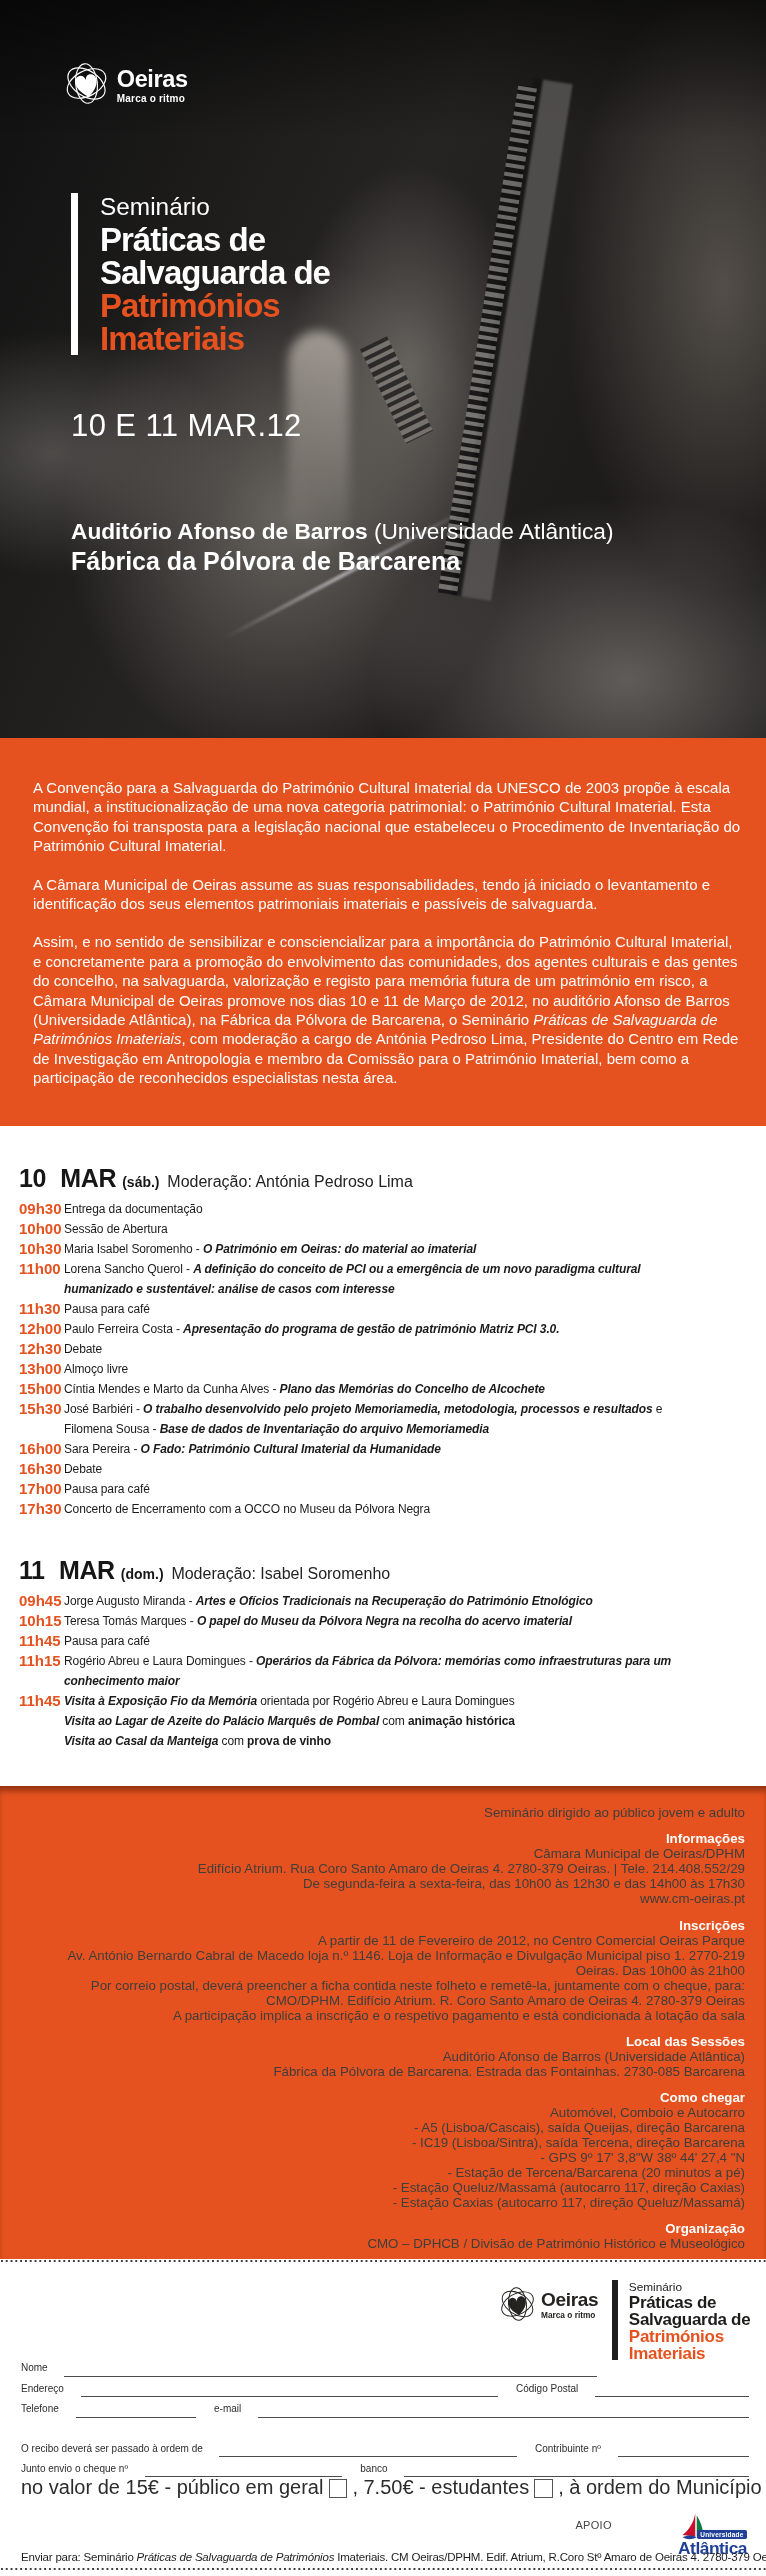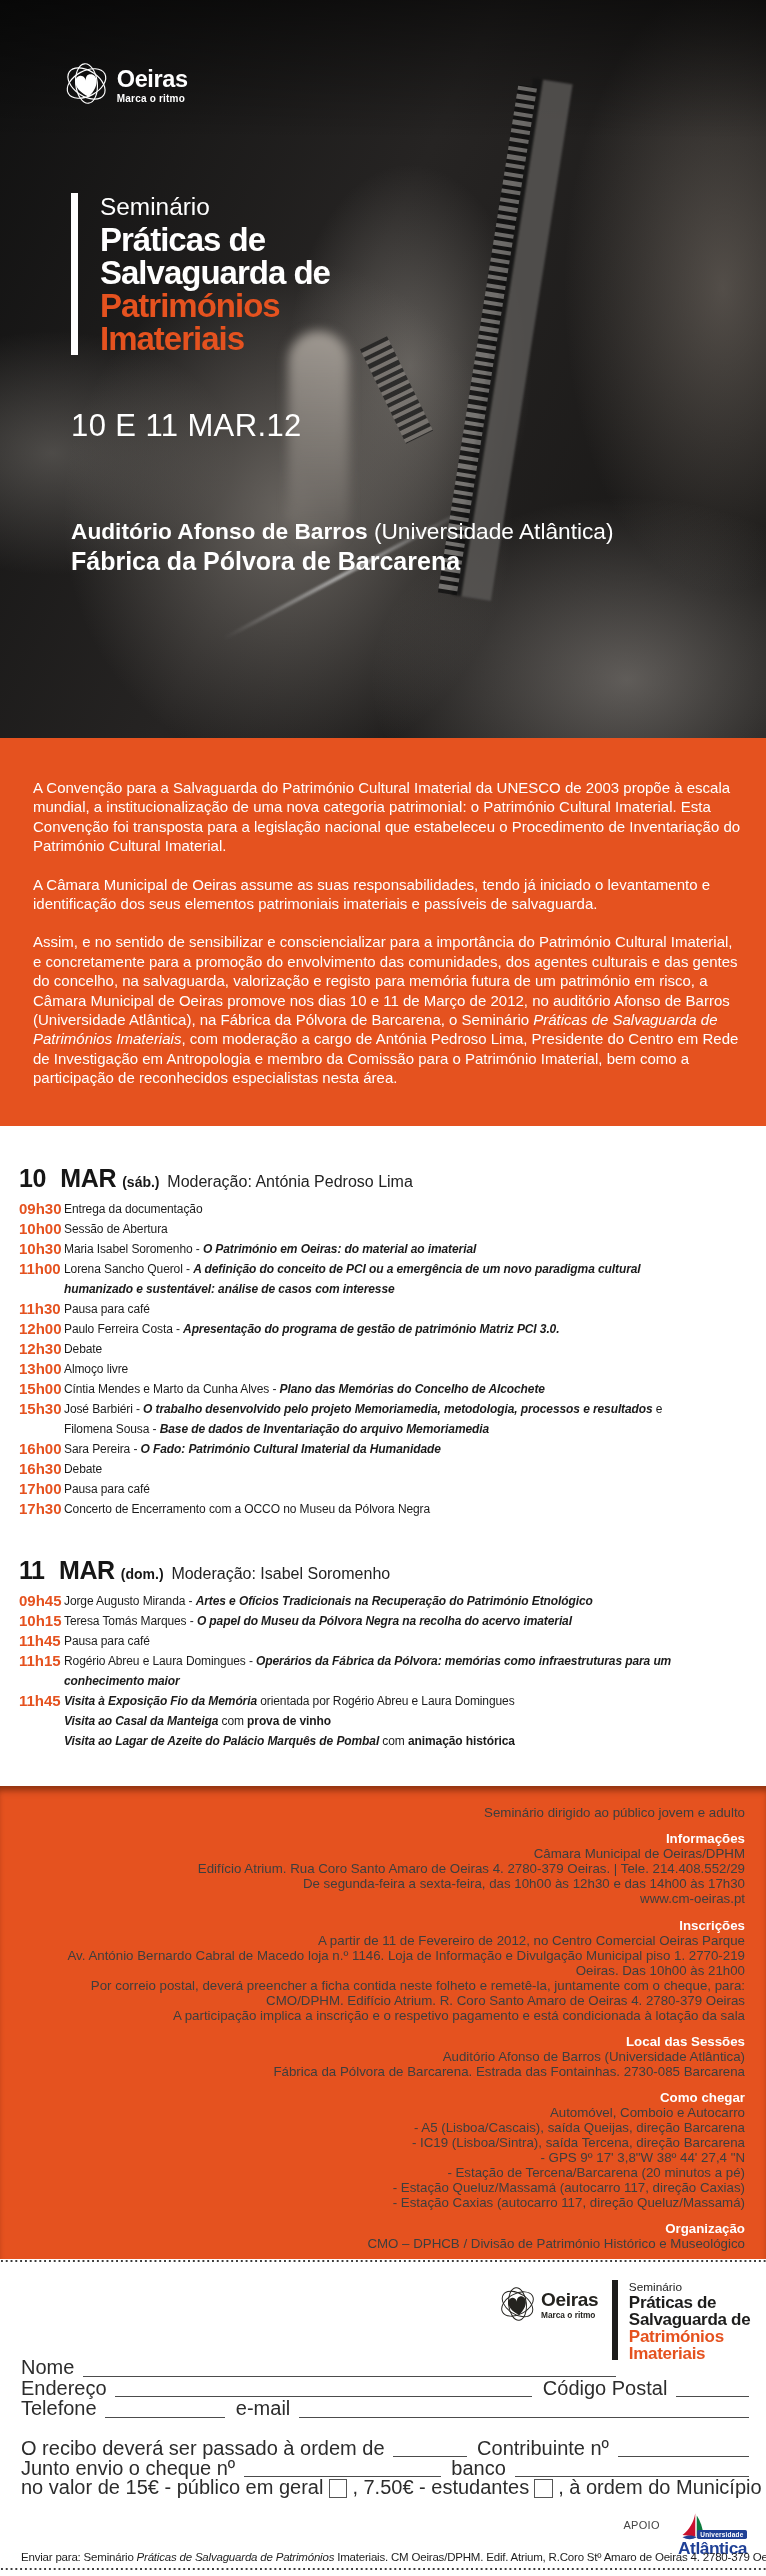--- a/index.html
+++ b/index.html
@@ -124,33 +124,33 @@
   .fb-logo svg{display:block;}
   .fb-text{margin-left:5.2px;}
   .fb-name{font-size:19px;font-weight:bold;color:#24231F;letter-spacing:-0.3px;line-height:21px;margin-top:5.2px;}
   .fb-tagline{font-size:8.3px;font-weight:bold;color:#24231F;margin-top:0;}
   .mini-sep{width:5.2px;background:#1d1d1c;height:80px;margin:0 11.3px 0 14px;}
   .mini-kicker{font-size:11.8px;color:#222;line-height:14px;}
   .mini-line{font-size:17px;font-weight:bold;color:#1d1d1c;line-height:17px;letter-spacing:-0.3px;}
   .mini-line.orange{color:var(--orange);}
 
   .form-rows{padding-top:93px;}
-  .frow{display:flex;align-items:flex-end;height:20.4px;font-size:20px;color:#2c2c2c;}
+  .frow{display:flex;align-items:flex-end;height:20.4px;font-size:10px;color:#2c2c2c;gap:8px;}
   .flabel{white-space:nowrap;margin-right:8.7px;line-height:17.4px;}
   .fline{display:inline-block;border-bottom:1.4px solid #4c4c4c;height:14px;}
   .fline.grow{flex:1;}
   .ml{margin-left:10.5px;}
   .payment{margin-top:19px;}
   .checkbox{
     display:inline-block;width:16.6px;height:16.6px;border:1.4px solid #555;
     vertical-align:-3.5px;margin:0 5.2px;background:#fff;
   }
   .value-row{font-size:20px;color:#2c2c2c;line-height:20.4px;white-space:nowrap;}
 
-  .apoio-row{position:absolute;right:19px;top:253px;display:flex;align-items:flex-start;}
+  .apoio-row{position:absolute;right:19px;top:253px;display:flex;align-items:flex-start;gap:48px;}
   .apoio-label{font-size:11px;color:#444;letter-spacing:0.3px;margin:7px 12.2px 0 0;}
   .atl-logo{position:relative;width:75px;height:44px;}
   .atl-logo svg{position:absolute;left:8.7px;top:0;}
   .atl-univ{position:absolute;right:0;top:18.3px;background:#1F4096;color:#fff;font-size:6.5px;font-weight:bold;padding:0.9px 3.5px;border-radius:1.7px;letter-spacing:0.2px;}
   .atl-name{position:absolute;right:0;top:26px;color:#1F4096;font-size:17.4px;font-weight:bold;letter-spacing:-0.5px;}
 
   .form-footer{position:absolute;left:21px;bottom:13px;font-size:11.5px;color:#1e1e1e;letter-spacing:-0.2px;white-space:nowrap;}
 </style>
 </head>
 <body>
@@ -290,25 +290,25 @@
         <div class="prog-item">
           <div class="prog-time">11h15</div>
           <div class="prog-text"><span>Rogério Abreu e Laura Domingues - </span><span class="seg-bi">Operários da Fábrica da Pólvora: memórias como infraestruturas para um conhecimento maior</span></div>
         </div>
         <div class="prog-item">
           <div class="prog-time">11h45</div>
           <div class="prog-text"><span class="seg-bi">Visita à Exposição Fio da Memória</span><span> orientada por Rogério Abreu e Laura Domingues</span></div>
         </div>
         <div class="prog-item">
           <div class="prog-time"></div>
+          <div class="prog-text"><span class="seg-bi">Visita ao Lagar de Azeite do Palácio Marquês de Pombal</span><span> com </span><span class="seg-b">animação histórica</span></div>
+        </div>
+        <div class="prog-item">
+          <div class="prog-time"></div>
           <div class="prog-text"><span class="seg-bi">Visita ao Casal da Manteiga</span><span> com </span><span class="seg-b">prova de vinho</span></div>
-        </div>
-        <div class="prog-item">
-          <div class="prog-time"></div>
-          <div class="prog-text"><span class="seg-bi">Visita ao Lagar de Azeite do Palácio Marquês de Pombal</span><span> com </span><span class="seg-b">animação histórica</span></div>
         </div>
       </div>
     </div>
 </section>
 
 <section class="info">
   <div id="info-blocks">
       <div class="info-block">
         <div class="info-line">Seminário dirigido ao público jovem e adulto</div>
       </div>

